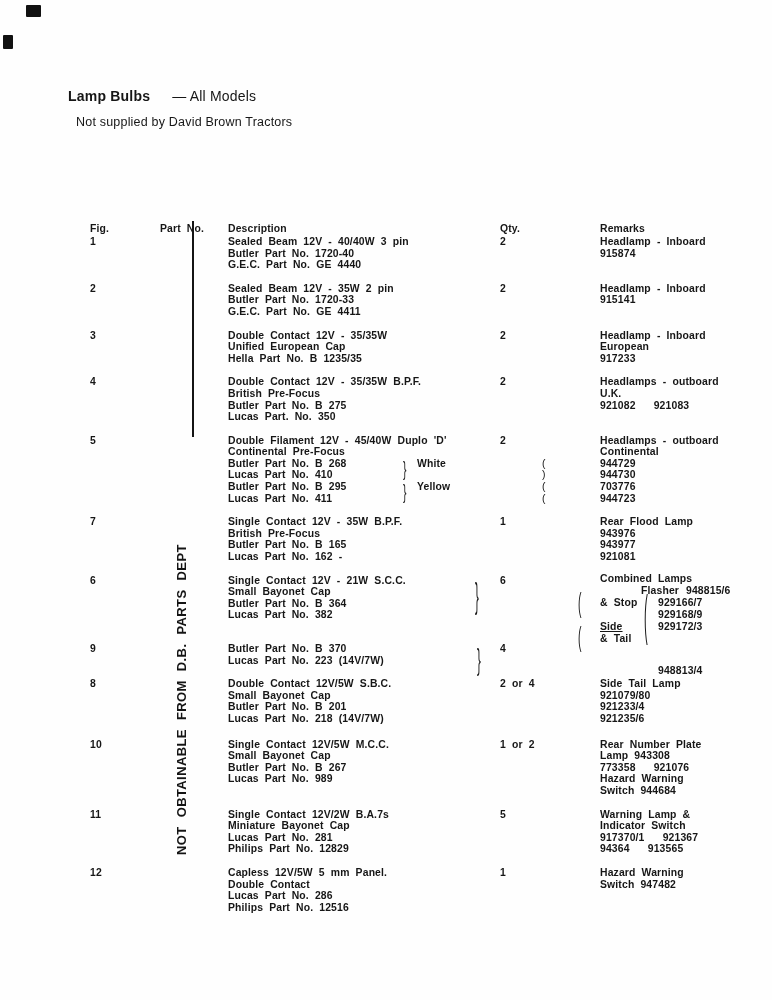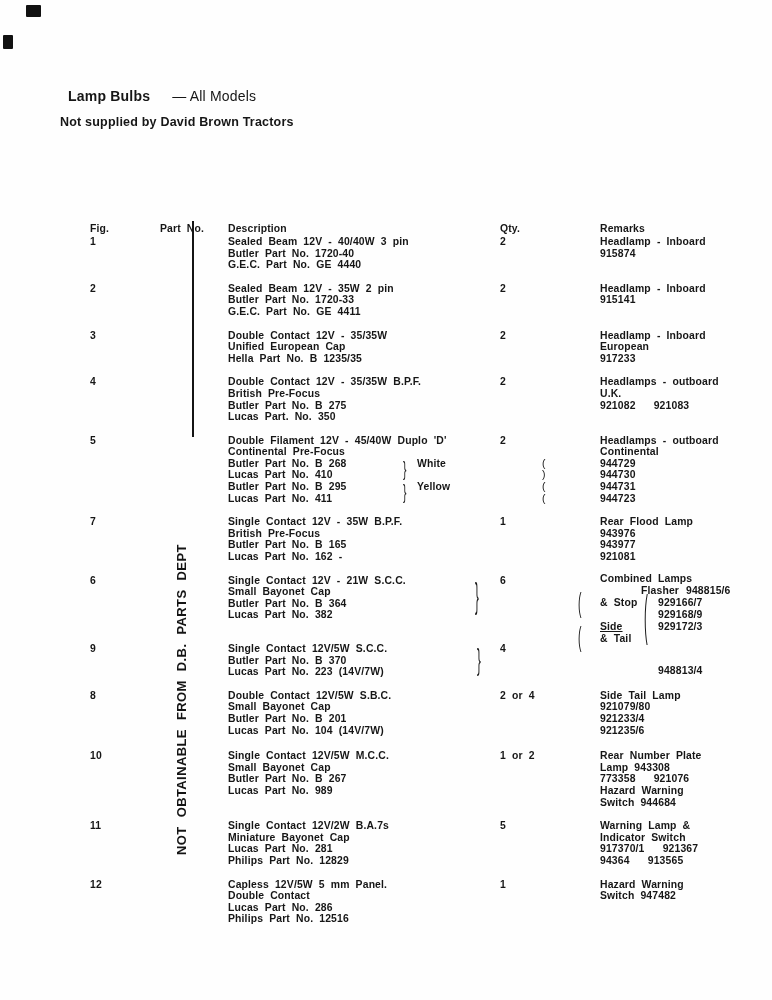--- a/index.html
+++ b/index.html
@@ -4,21 +4,21 @@
 <style>
   html,body{margin:0;padding:0;background:#ffffff;}
   .page{position:relative;width:772px;height:1000px;background:#fefefe;overflow:hidden;
         font-family:"Liberation Sans",sans-serif;color:#161616;}
   .scan-mark{position:absolute;background:#111;border-radius:1px;}
   .mark1{left:26px;top:5px;width:15px;height:12px;}
   .mark2{left:3px;top:35px;width:10px;height:14px;}
 
   .doc-title{position:absolute;left:68px;top:88px;font-size:14px;font-weight:700;letter-spacing:.2px;}
   .doc-title .t-rest{font-weight:400;margin-left:22px;}
-  .doc-sub{position:absolute;left:60px;top:115px;font-size:12.5px;font-weight:700;letter-spacing:.2px;}
+  .doc-sub{position:absolute;left:76px;top:115px;font-size:12.5px;font-weight:400;letter-spacing:.2px;}
 
   .tablewrap{position:absolute;left:90px;top:212px;width:682px;
              font-size:10.4px;line-height:11.6px;font-weight:700;letter-spacing:.15px;word-spacing:3px;}
   .thead,.trow{display:grid;grid-template-columns:70px 68px 272px 100px 172px;align-items:start;}
   .thead{margin-bottom:1.4px;margin-top:11px;}
   .trow{margin-bottom:12px;}
   .trow.gap-lg{margin-bottom:22px;}
   .trow.gap-md{margin-bottom:14px;}
   .c-desc div,.c-rem div,.c-fig,.c-qty{white-space:pre;}
   .c-desc,.c-rem,.c-qty{position:relative;}
@@ -161,21 +161,21 @@
           <span class="dbrace b2">}</span>
           <span class="lbl lblY">Yellow</span>
         </div>
       </div>
       <div class="c-qty">2</div>
       <div class="c-rem">
         <div>Headlamps - outboard</div>
         <div>Continental</div>
         <div class="r5line"><span class="r5glyph">(</span><span>944729</span></div>
         <div class="r5line"><span class="r5glyph">)</span><span>944730</span></div>
-        <div class="r5line"><span class="r5glyph">(</span><span>944731</span></div>
+        <div class="r5line"><span class="r5glyph">(</span><span>703776</span></div>
         <div class="r5line"><span class="r5glyph">(</span><span>944723</span></div>
       </div>
     </div>
 
     <div class="trow">
       <div class="c-fig">7</div>
       <div class="c-part"></div>
       <div class="c-desc">
         <div>Single Contact 12V - 35W B.P.F.</div>
         <div>British Pre-Focus</div>
@@ -217,36 +217,35 @@
           <span class="ln r6-n3">929172/3</span>
           <span class="ln r6-n4">948813/4</span>
         </div>
       </div>
     </div>
 
     <div class="trow">
       <div class="c-fig">9</div>
       <div class="c-part"></div>
       <div class="c-desc">
-        <div>Single Contact 12V/5W S.C.C.</div>
         <div>Butler Part No. B 370</div>
         <div>Lucas Part No. 223 (14V/7W)</div>
       </div>
       <div class="c-qty"><span class="qbrace qb9">}</span><span>4</span></div>
       <div class="c-rem"></div>
     </div>
 
     <div class="trow gap-md">
       <div class="c-fig">8</div>
       <div class="c-part"></div>
       <div class="c-desc">
         <div>Double Contact 12V/5W S.B.C.</div>
         <div>Small Bayonet Cap</div>
         <div>Butler Part No. B 201</div>
-        <div>Lucas Part No. 104 (14V/7W)</div>
+        <div>Lucas Part No. 218 (14V/7W)</div>
       </div>
       <div class="c-qty">2 or 4</div>
       <div class="c-rem">
         <div>Side Tail Lamp</div>
         <div>921079/80</div>
         <div>921233/4</div>
         <div>921235/6</div>
       </div>
     </div>
 

